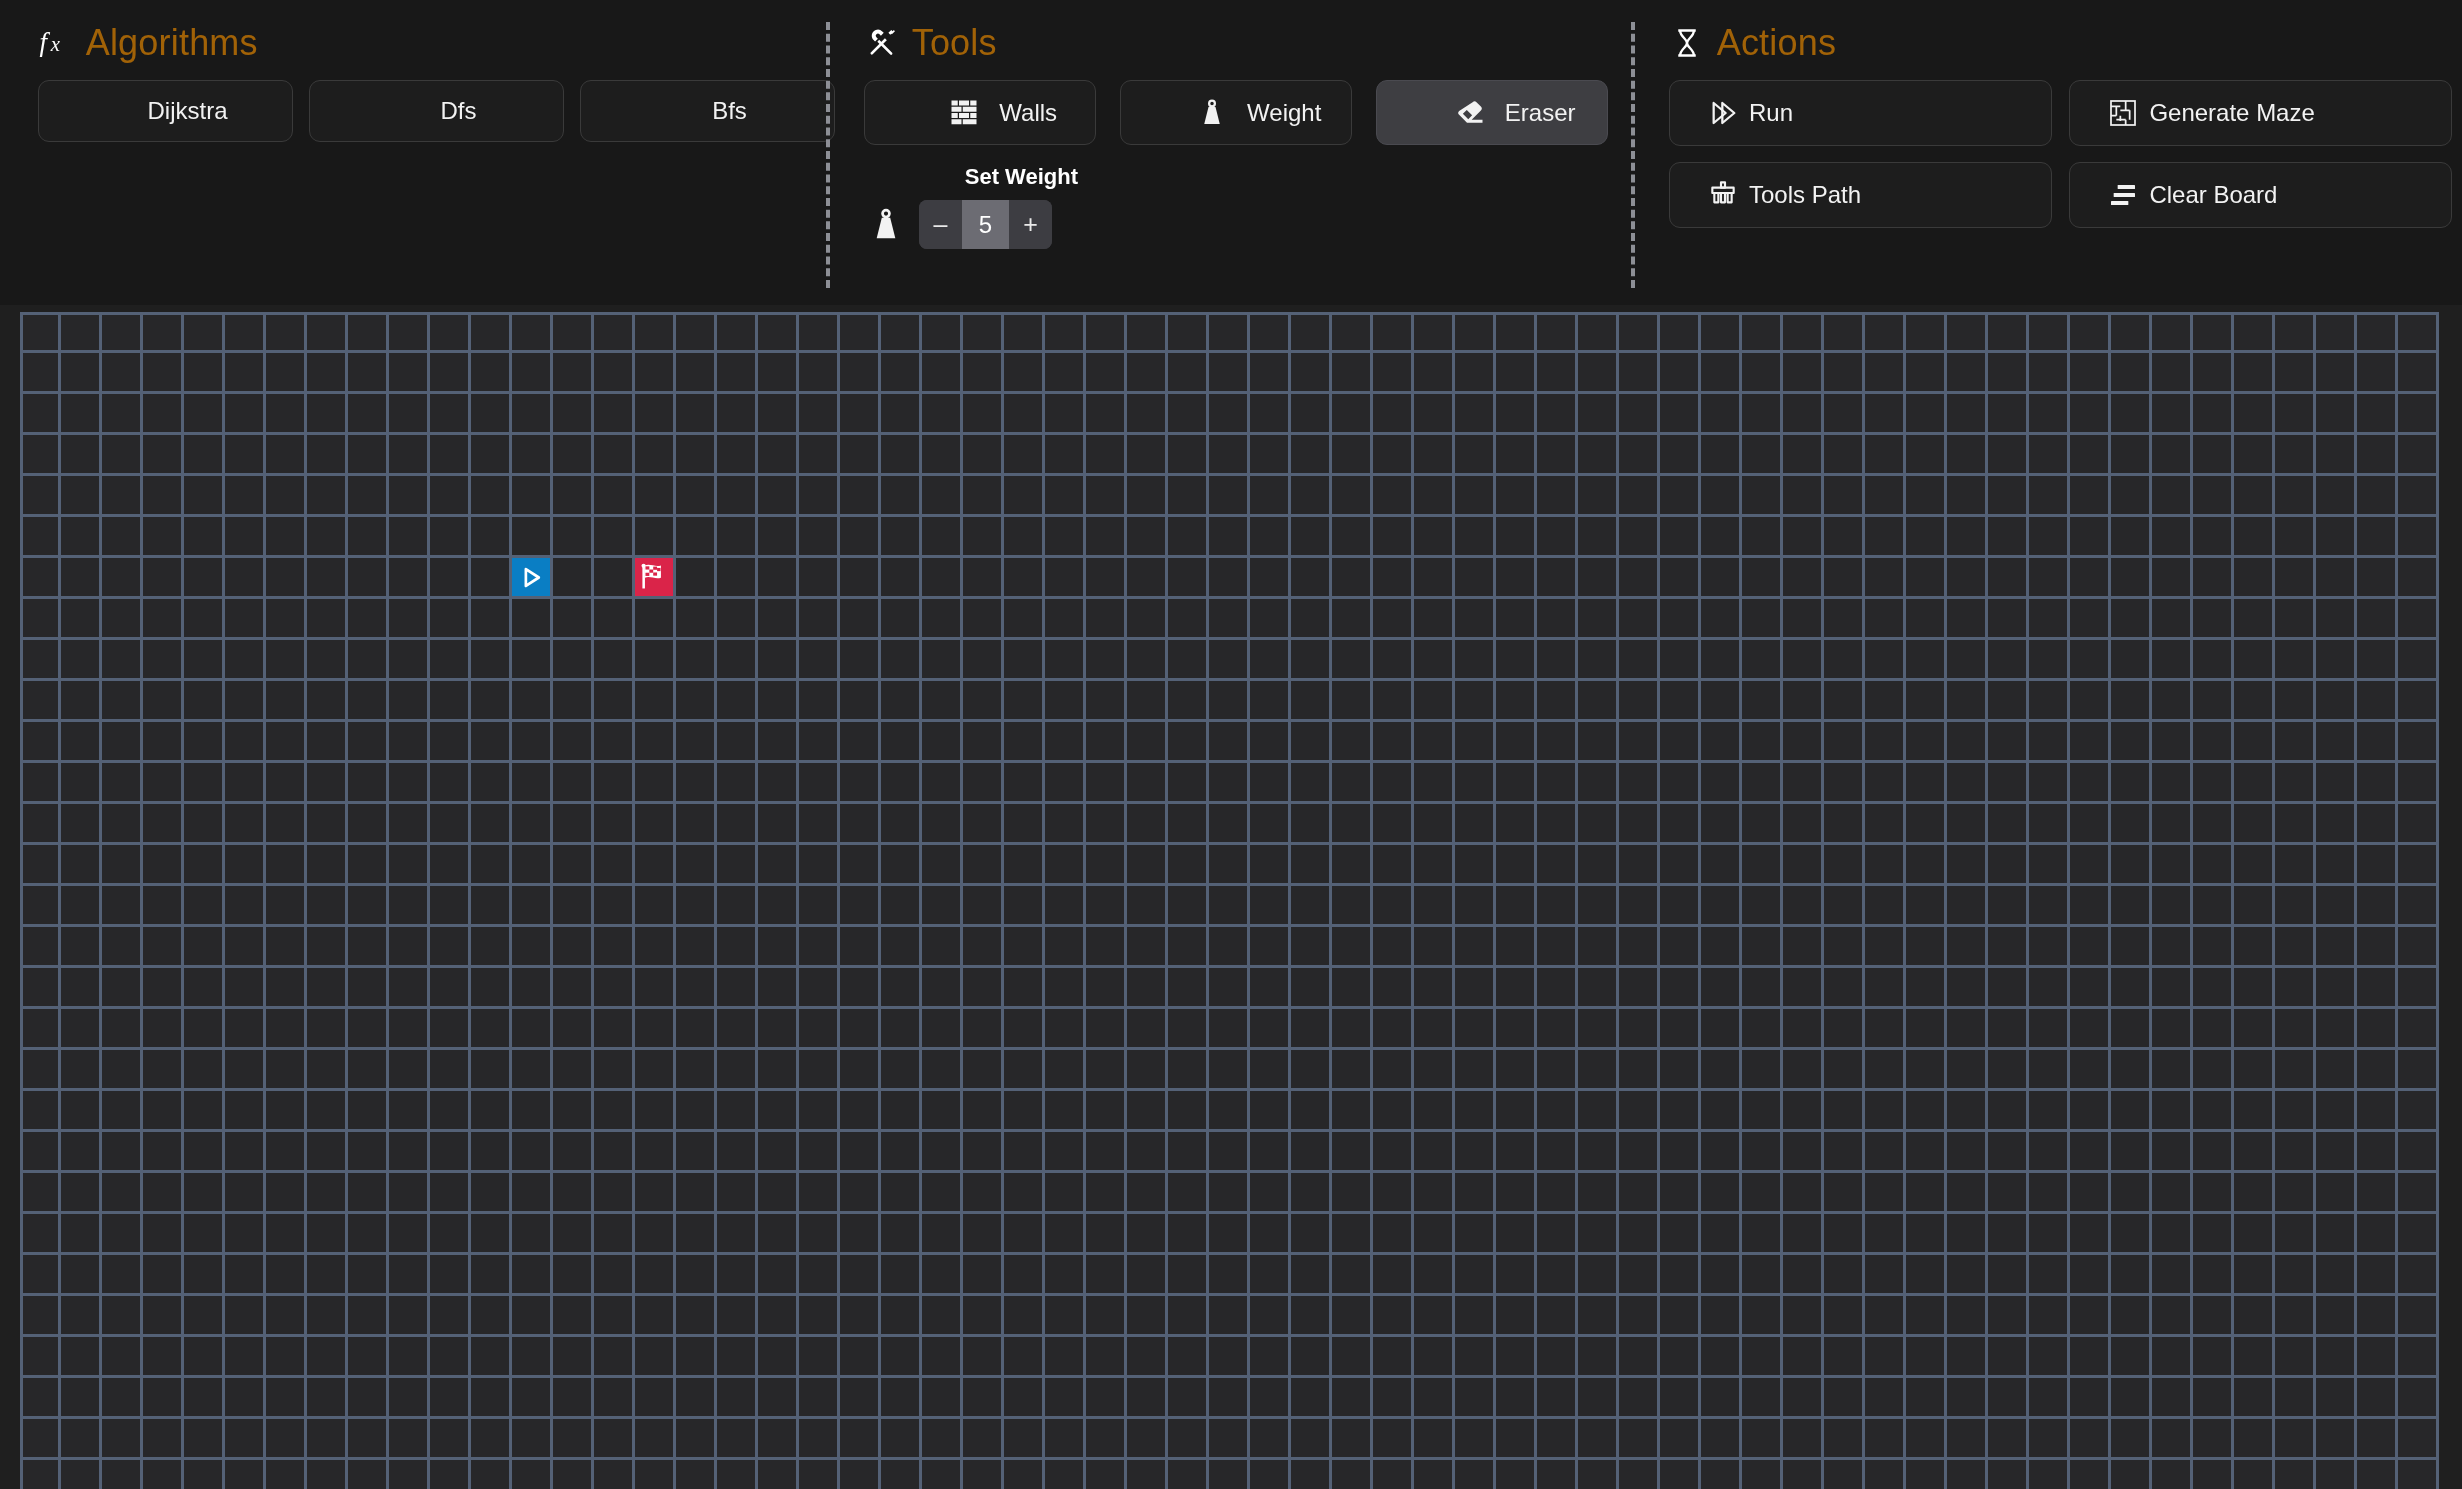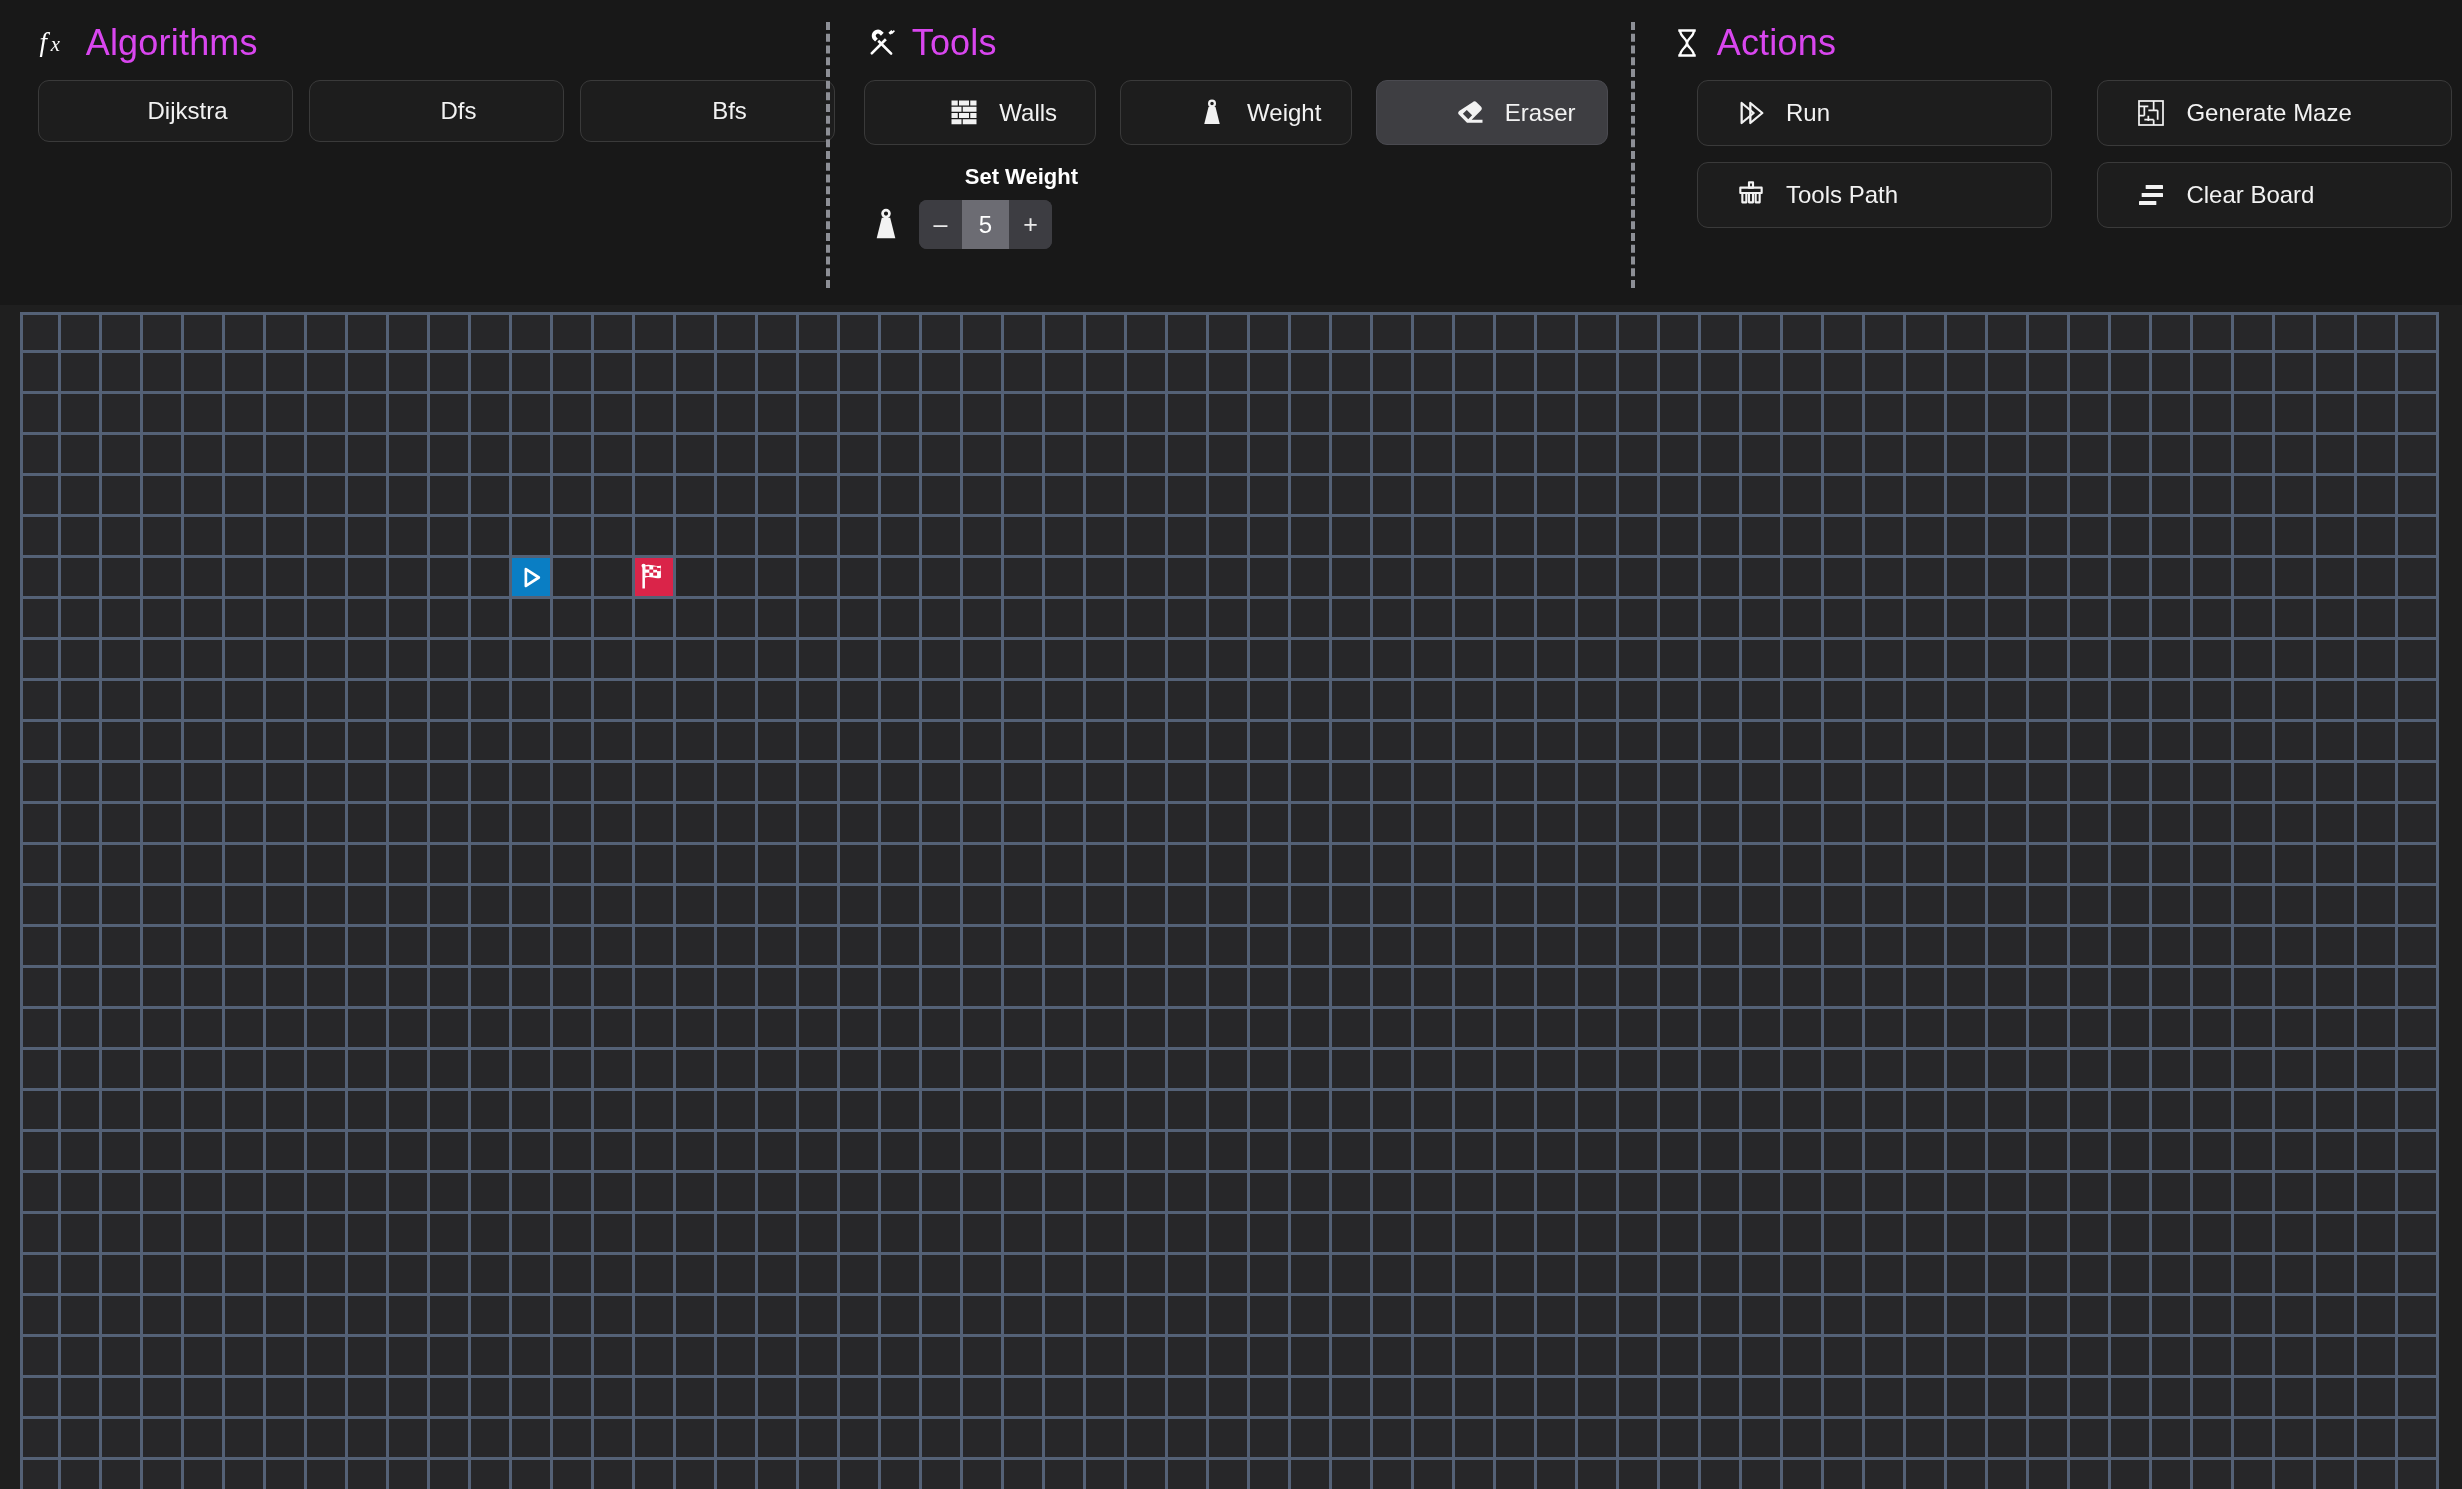--- a/index.html
+++ b/index.html
@@ -48,21 +48,21 @@
     height: 47px;
     margin-bottom: 14.2px;
   }
   .panel-head .head-icon {
     width: 35px; height: 35px;
     display: flex; align-items: center; justify-content: center;
     color: #ffffff;
   }
   .panel-head .head-icon svg { display: block; }
   .panel-title {
-    color: #d946ef;
+    color: #a16207;
     font-size: 36px;
     font-weight: 400;
     letter-spacing: 0.2px;
     line-height: 1;
   }
 
   
   .btn {
     background: #1d1d1d;
     border: 0.8px solid #3a3a3a;
@@ -182,22 +182,21 @@
   
   #actions-grid {
     display: grid;
     grid-template-columns: 383px 383px;
     gap: 16px 17.4px;
   }
   #actions-grid .btn {
     height: 66px;
     justify-content: flex-start;
     padding-left: 35px;
-    gap: 18px;
-    margin-left: 28px;
+    gap: 9px;
   }
 
   
   #board {
     position: absolute;
     left: 0;
     top: 305px;
     width: 2462px;
     height: 1185px;
     background: #1f1f1f;

